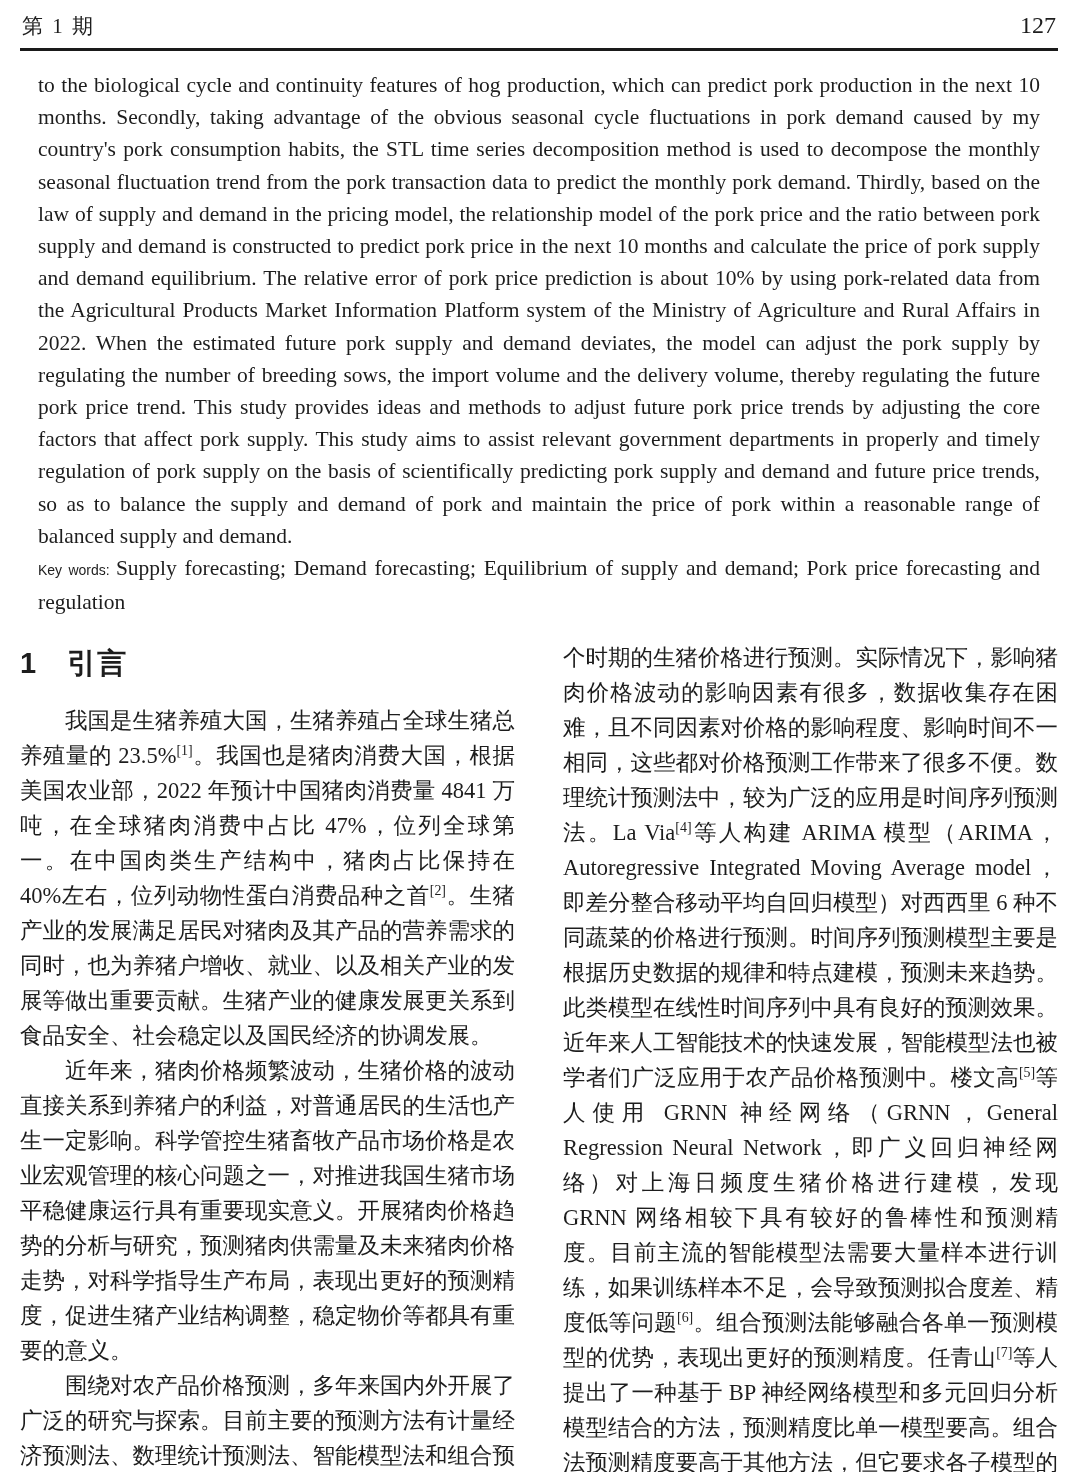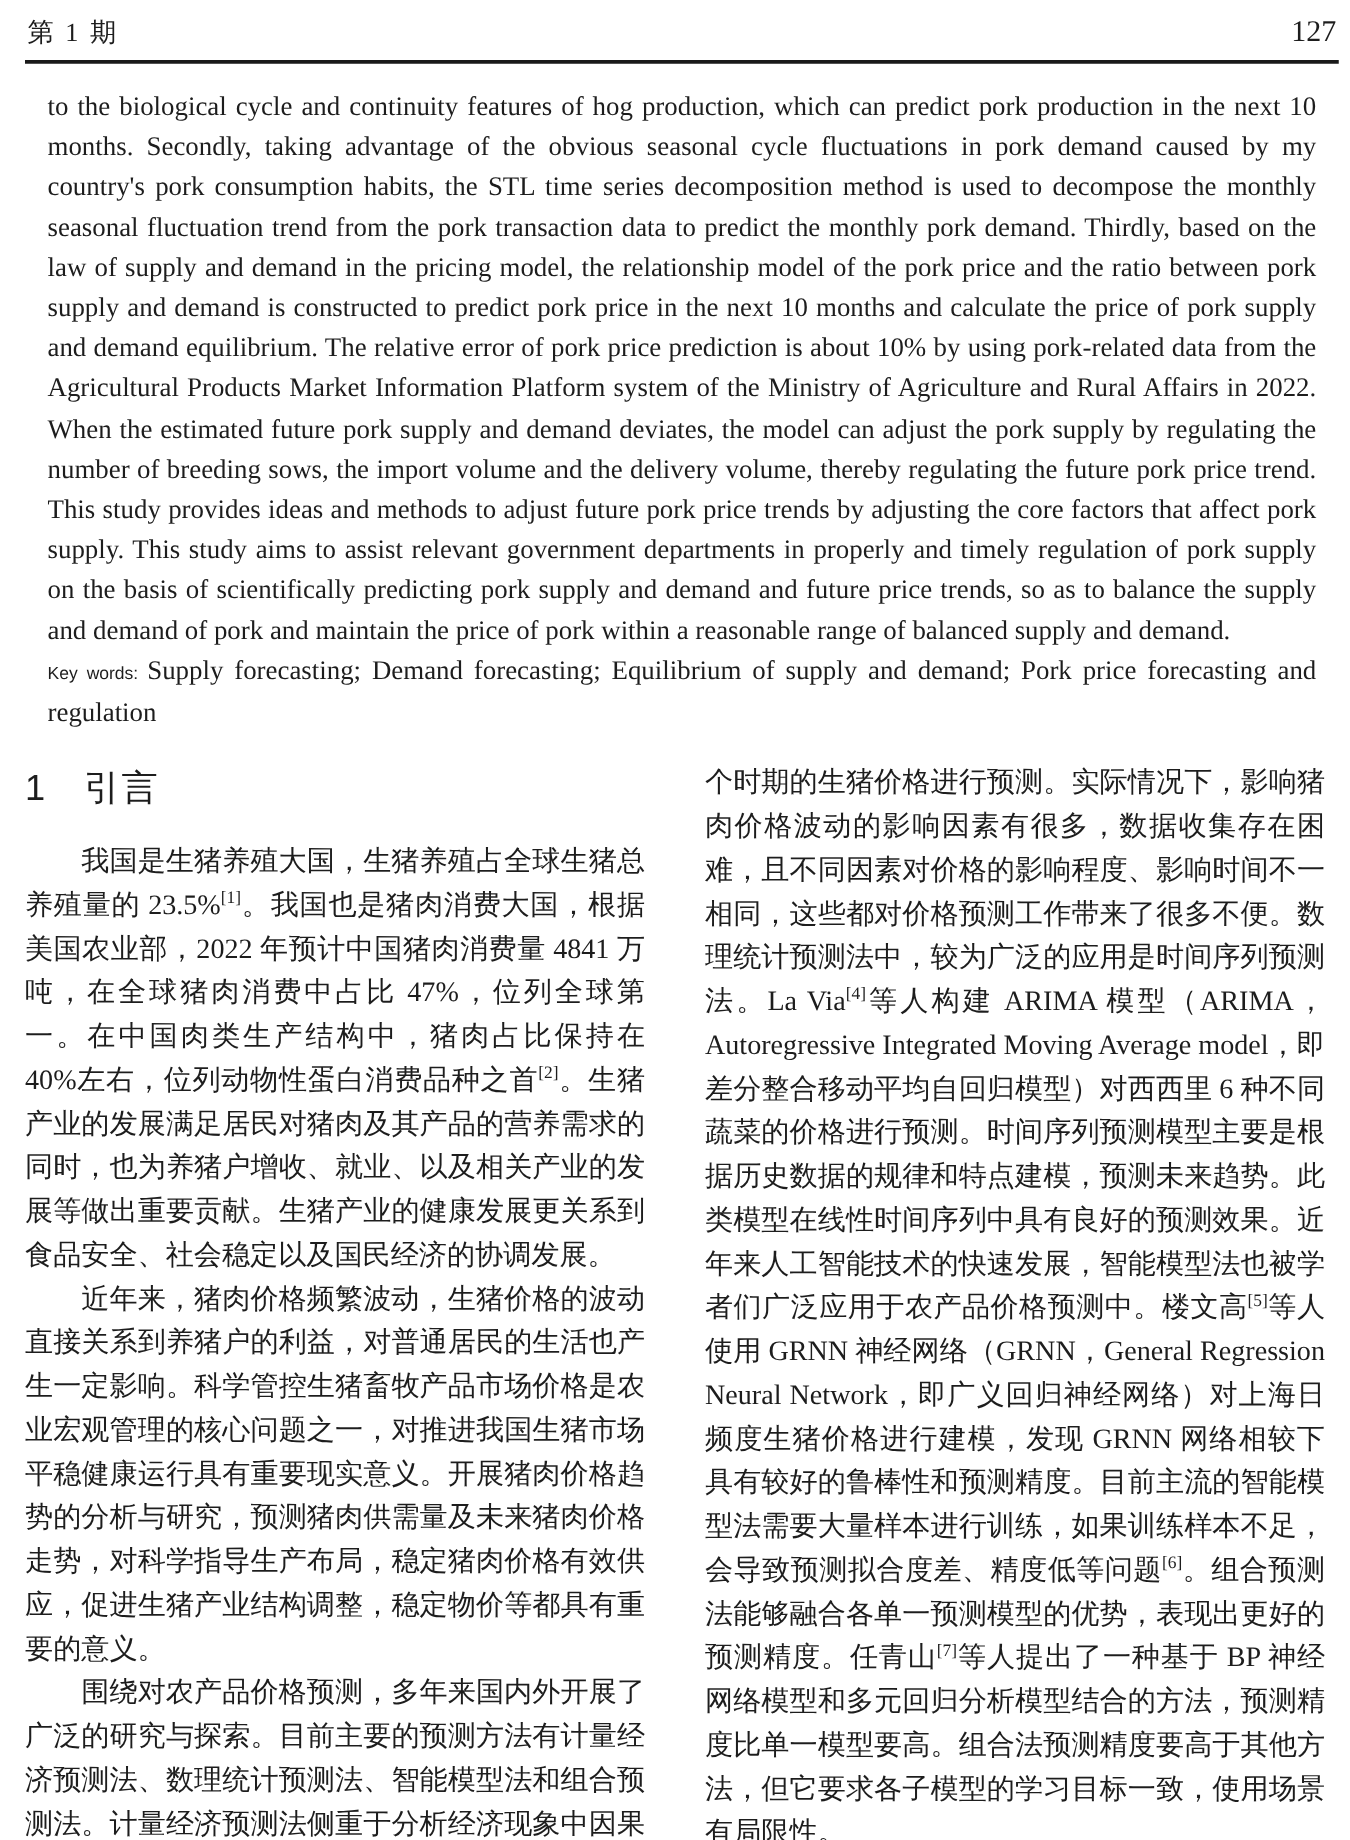--- a/index.html
+++ b/index.html
@@ -8,21 +8,21 @@
     height: 1472px;
     background: #ffffff;
     color: #1d1d1d;
     font-family: "Liberation Serif", "DejaVu Serif", serif;
     overflow: hidden;
   }
   .page {
     box-sizing: border-box;
     width: 1080px;
     height: 1472px;
-    padding: 10px 9px 0 20px;
+    padding: 10px 22px 0 20px;
     border-radius: 30px;
   }
   
   .running-header {
     display: flex;
     align-items: baseline;
     justify-content: space-between;
     font-size: 21px;
     padding: 2px 2px 8px 2px;
   }
@@ -66,21 +66,21 @@
     margin-top: 22px;
   }
   .col {
     width: 496px;
     font-size: 22.5px;
     line-height: 35px;
     text-align: justify;
   }
   .section-heading {
     font-family: "Liberation Sans", "DejaVu Sans", sans-serif;
-    font-weight: normal;
+    font-weight: bold;
     font-size: 29px;
     margin: 6px 0 22px 0;
     letter-spacing: 1px;
   }
   .section-heading .sec-num { margin-right: 30px; }
   .col p {
     margin: 0;
     text-indent: 2em;
   }
   .col p.no-indent { text-indent: 0; }
@@ -105,21 +105,21 @@
   <section class="abstract-block">
     <p>to the biological cycle and continuity features of hog production, which can predict pork production in the next 10 months. Secondly, taking advantage of the obvious seasonal cycle fluctuations in pork demand caused by my country's pork consumption habits, the STL time series decomposition method is used to decompose the monthly seasonal fluctuation trend from the pork transaction data to predict the monthly pork demand. Thirdly, based on the law of supply and demand in the pricing model, the relationship model of the pork price and the ratio between pork supply and demand is constructed to predict pork price in the next 10 months and calculate the price of pork supply and demand equilibrium. The relative error of pork price prediction is about 10% by using pork-related data from the Agricultural Products Market Information Platform system of the Ministry of Agriculture and Rural Affairs in 2022. When the estimated future pork supply and demand deviates, the model can adjust the pork supply by regulating the number of breeding sows, the import volume and the delivery volume, thereby regulating the future pork price trend. This study provides ideas and methods to adjust future pork price trends by adjusting the core factors that affect pork supply. This study aims to assist relevant government departments in properly and timely regulation of pork supply on the basis of scientifically predicting pork supply and demand and future price trends, so as to balance the supply and demand of pork and maintain the price of pork within a reasonable range of balanced supply and demand.</p>
     <p class="keywords-line"><span class="kw-label">Key words: </span><span>Supply forecasting; Demand forecasting; Equilibrium of supply and demand; Pork price forecasting and regulation</span></p>
   </section>
 
   <div class="columns">
 
     <div class="col">
       <h2 class="section-heading"><span class="sec-num">1</span><span>引言</span></h2>
       <p><span>我国是生猪养殖大国，生猪养殖占全球生猪总养殖量的 23.5%</span><sup>[1]</sup><span>。我国也是猪肉消费大国，根据美国农业部，2022 年预计中国猪肉消费量 4841 万吨，在全球猪肉消费中占比 47%，位列全球第一。在中国肉类生产结构中，猪肉占比保持在 40%左右，位列动物性蛋白消费品种之首</span><sup>[2]</sup><span>。生猪产业的发展满足居民对猪肉及其产品的营养需求的同时，也为养猪户增收、就业、以及相关产业的发展等做出重要贡献。生猪产业的健康发展更关系到食品安全、社会稳定以及国民经济的协调发展。</span></p>
-      <p><span>近年来，猪肉价格频繁波动，生猪价格的波动直接关系到养猪户的利益，对普通居民的生活也产生一定影响。科学管控生猪畜牧产品市场价格是农业宏观管理的核心问题之一，对推进我国生猪市场平稳健康运行具有重要现实意义。开展猪肉价格趋势的分析与研究，预测猪肉供需量及未来猪肉价格走势，对科学指导生产布局，稳定猪肉价格有效供应，促进生猪产业结构调整，稳定物价等都具有重要的意义。</span></p>
+      <p><span>近年来，猪肉价格频繁波动，生猪价格的波动直接关系到养猪户的利益，对普通居民的生活也产生一定影响。科学管控生猪畜牧产品市场价格是农业宏观管理的核心问题之一，对推进我国生猪市场平稳健康运行具有重要现实意义。开展猪肉价格趋势的分析与研究，预测猪肉供需量及未来猪肉价格走势，对科学指导生产布局，表现出更好的预测精度，促进生猪产业结构调整，稳定物价等都具有重要的意义。</span></p>
       <p><span>围绕对农产品价格预测，多年来国内外开展了广泛的研究与探索。目前主要的预测方法有计量经济预测法、数理统计预测法、智能模型法和组合预测法。计量经济预测法侧重于分析经济现象中因果关系，最常用的方法是回归分析法。马孝斌</span></p>
     </div>
 
     <div class="col">
       <p class="no-indent"><span>个时期的生猪价格进行预测。实际情况下，影响猪肉价格波动的影响因素有很多，数据收集存在困难，且不同因素对价格的影响程度、影响时间不一相同，这些都对价格预测工作带来了很多不便。数理统计预测法中，较为广泛的应用是时间序列预测法。La Via</span><sup>[4]</sup><span>等人构建 ARIMA 模型（ARIMA，Autoregressive Integrated Moving Average model，即差分整合移动平均自回归模型）对西西里 6 种不同蔬菜的价格进行预测。时间序列预测模型主要是根据历史数据的规律和特点建模，预测未来趋势。此类模型在线性时间序列中具有良好的预测效果。近年来人工智能技术的快速发展，智能模型法也被学者们广泛应用于农产品价格预测中。楼文高</span><sup>[5]</sup><span>等人使用 GRNN 神经网络（GRNN，General Regression Neural Network，即广义回归神经网络）对上海日频度生猪价格进行建模，发现 GRNN 网络相较下具有较好的鲁棒性和预测精度。目前主流的智能模型法需要大量样本进行训练，如果训练样本不足，会导致预测拟合度差、精度低等问题</span><sup>[6]</sup><span>。组合预测法能够融合各单一预测模型的优势，表现出更好的预测精度。任青山</span><sup>[7]</sup><span>等人提出了一种基于 BP 神经网络模型和多元回归分析模型结合的方法，预测精度比单一模型要高。组合法预测精度要高于其他方法，但它要求各子模型的学习目标一致，使用场景有局限性。</span></p>
 
     </div>
 
   </div>
 </div>

